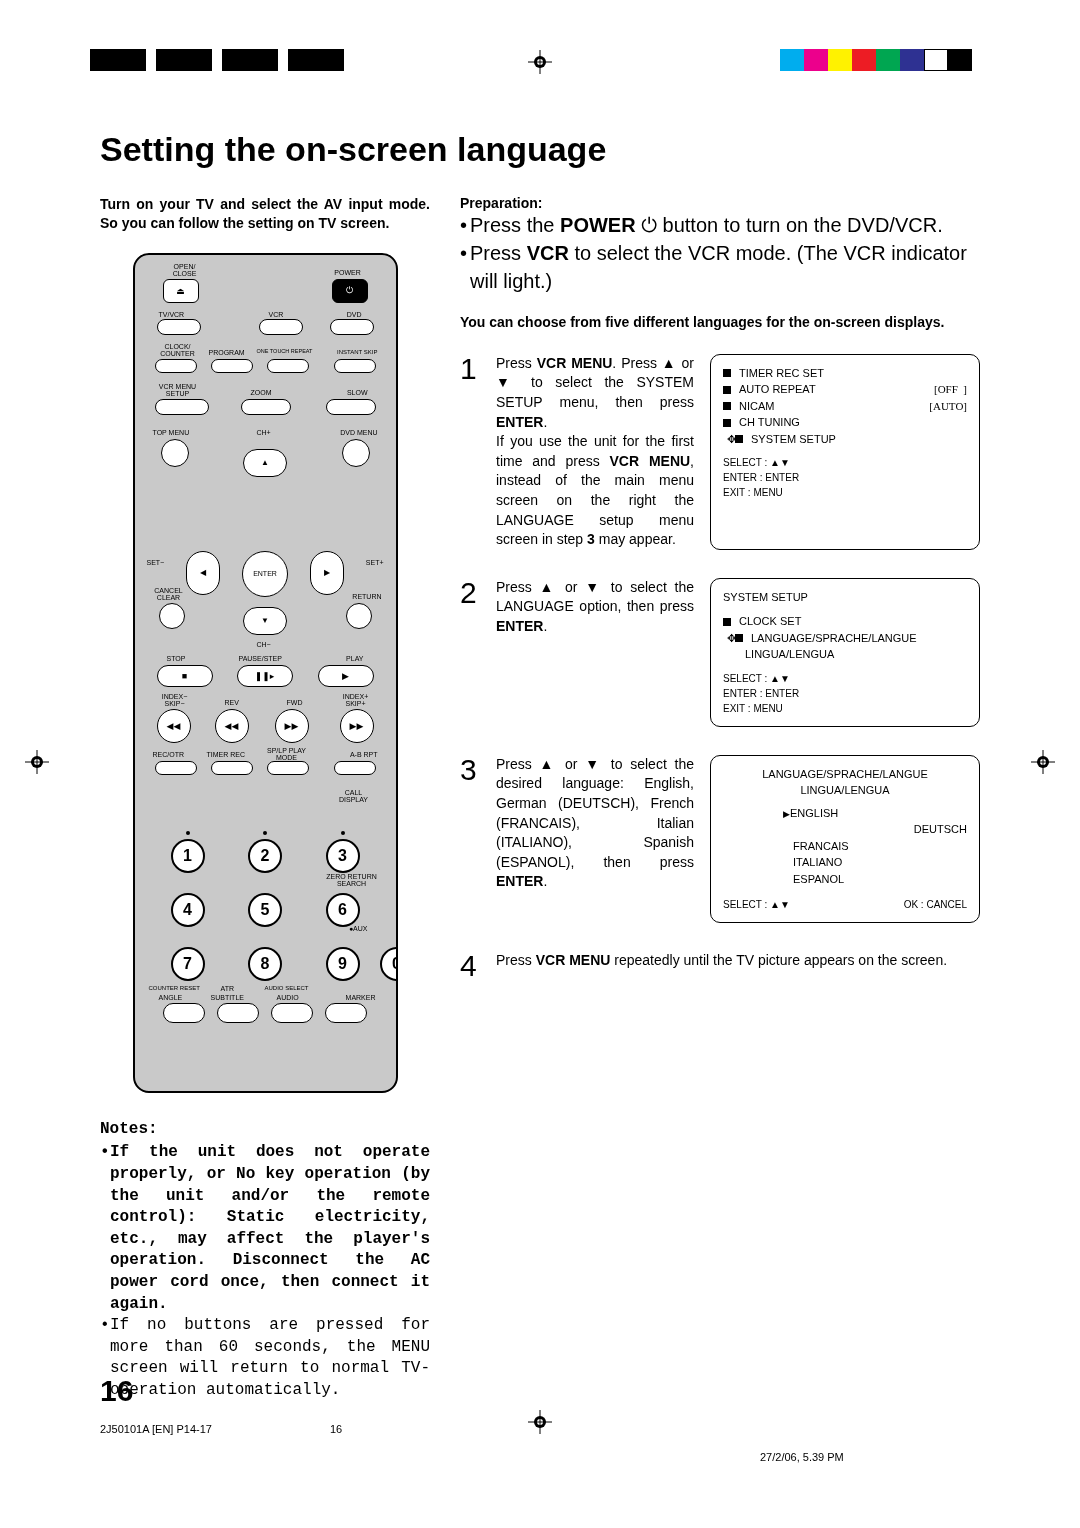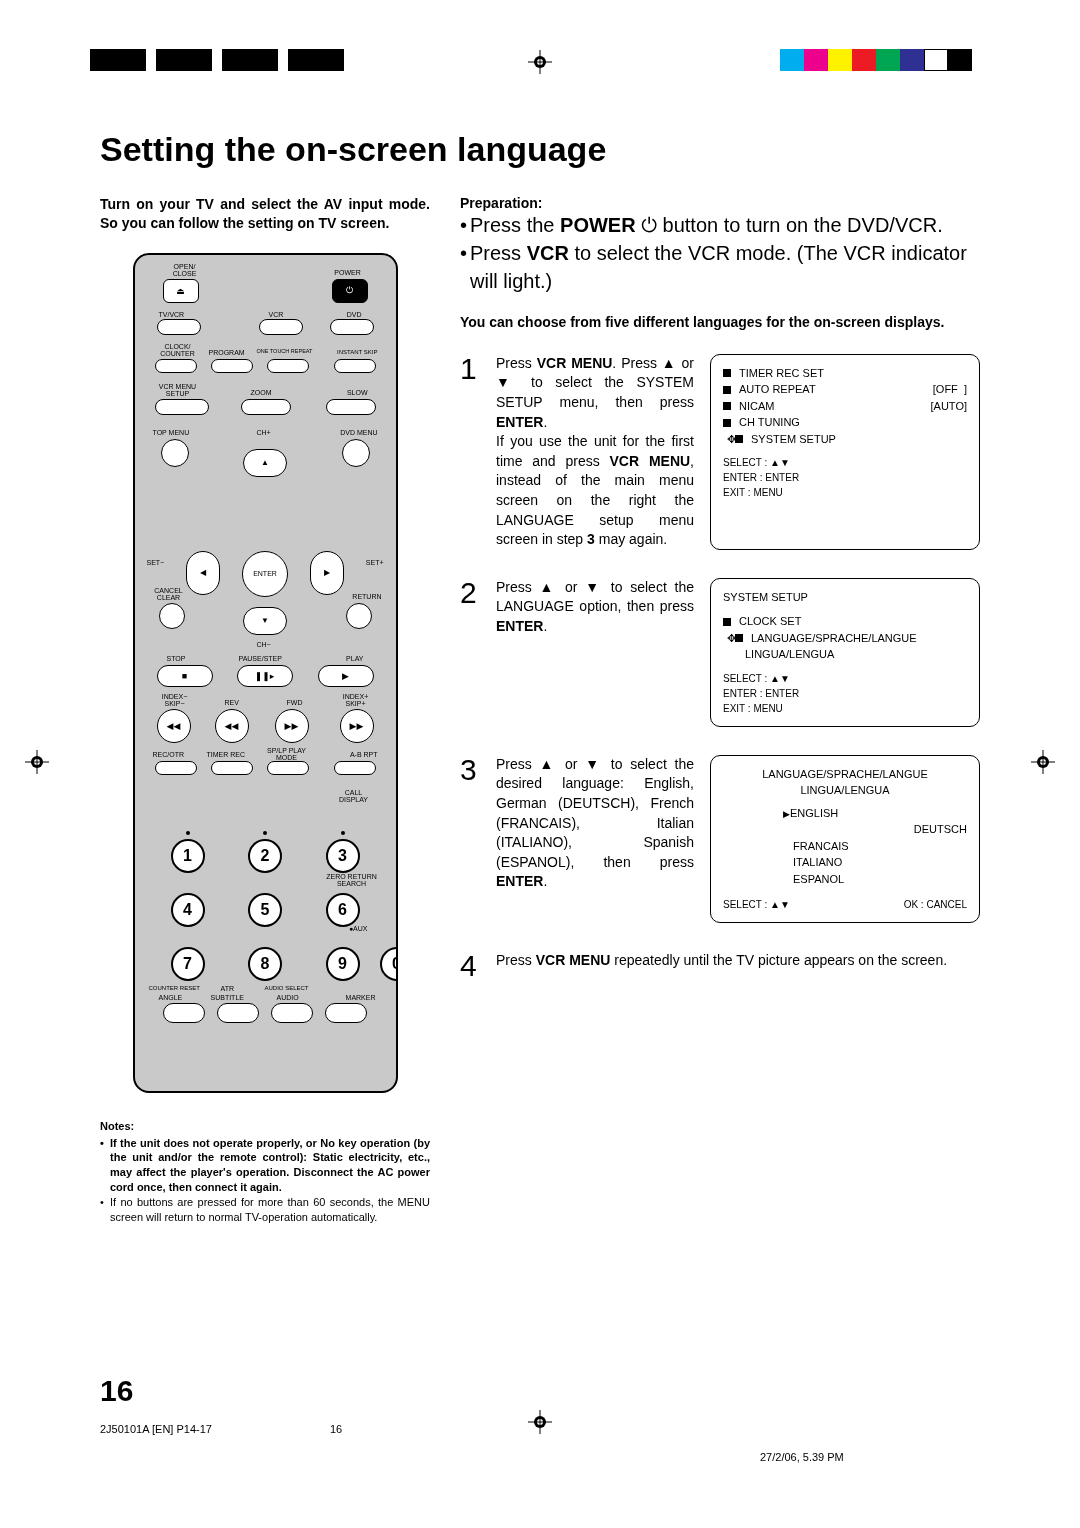--- a/index.html
+++ b/index.html
@@ -35,21 +35,21 @@
   .rlbl { position: absolute; font-size: 7px; text-align: center; line-height: 1; }
   .dpad { position: absolute; top: 250px; left: 50%; transform: translateX(-50%); width: 170px; height: 120px; }
   .dpad .enter { position: absolute; top: 40px; left: 62px; width: 46px; height: 46px; border-radius: 50%; background: #fff; border: 1px solid #000; display:flex; align-items:center; justify-content:center; font-size:7px; }
   .dpad .dbtn { position: absolute; width: 44px; height: 28px; background: #fff; border: 1px solid #000; border-radius: 14px; display:flex; align-items:center; justify-content:center; }
   .numpad { position: absolute; top: 570px; left: 30px; right: 30px; }
   .numpad .nrow { display: flex; justify-content: space-between; margin-bottom: 20px; }
   .numbtn { width: 34px; height: 34px; border-radius: 50%; background: #fff; border: 2px solid #000; display: flex; align-items: center; justify-content: center; font-size: 16px; font-weight: bold; }
   .bottomrow { position: absolute; top: 742px; left: 22px; right: 22px; display: flex; justify-content: space-between; }
   .ovalbtn { width: 42px; height: 20px; background: #fff; border: 1px solid #000; border-radius: 10px; }
   
-  .notes { font-size: 11px; line-height: 1.35; }
+  .notes { font-size: 16px; line-height: 1.35; font-family: Liberation Mono, monospace; }
   .notes-head { font-weight: bold; margin-bottom: 2px; }
   .notes ul { list-style: none; padding-left: 0; }
   .notes li { position: relative; padding-left: 10px; text-align: justify; margin-bottom: 0; }
   .notes li::before { content: "•"; position: absolute; left: 0; }
   .notes li.bold { font-weight: bold; }
   
   .prep-head { font-size: 14px; font-weight: bold; }
   .prep ul { list-style: none; font-size: 20px; line-height: 1.4; margin-bottom: 18px; }
   .prep li { position: relative; padding-left: 10px; }
   .prep li::before { content: "•"; position: absolute; left: 0; }
@@ -58,21 +58,21 @@
   
   .step { display: flex; gap: 10px; margin-bottom: 28px; }
   .step-num { font-size: 30px; font-weight: normal; line-height: 1; width: 26px; flex-shrink: 0; }
   .step-body { flex: 1; display: flex; gap: 16px; }
   .step-text { font-size: 14px; line-height: 1.4; flex: 1; text-align: justify; }
   .step-text b { font-weight: bold; }
   
   .osd { border: 1.5px solid #000; border-radius: 10px; padding: 10px 12px; font-size: 11px; line-height: 1.5; font-family: Arial; width: 270px; flex-shrink: 0; position: relative; }
   .osd .row { display: flex; align-items: center; gap: 4px; }
   .osd .sq { display: inline-block; width: 8px; height: 8px; background: #000; margin-right: 4px; flex-shrink: 0; }
-  .osd .brkt { font-family: Liberation Sans, sans-serif; }
+  .osd .brkt { font-family: Liberation Serif, serif; }
   .osd .cursor { position: absolute; left: 4px; }
   .osd .indent { padding-left: 22px; }
   .osd .topright { position: absolute; right: 12px; }
   .osd-foot { margin-top: 8px; font-size: 10px; }
   .osd-foot2 { display: flex; justify-content: space-between; font-size: 10px; margin-top: 10px; }
   
   .pagenum { position: absolute; bottom: 0; left: 0; font-size: 30px; font-weight: bold; }
   
   .footer { position: absolute; bottom: 65px; left: 100px; right: 100px; display: flex; font-size: 11px; }
   .footer > div:nth-child(1){ width: 230px; }
@@ -294,21 +294,21 @@
         </ul>
       </div>
 
       <div class="choose">You can choose from five different languages for the on-screen displays.</div>
 
       <div class="step">
         <div class="step-num">1</div>
         <div class="step-body">
           <div class="step-text">
             <span>Press </span><b>VCR MENU</b><span>. Press ▲ or ▼ to select the SYSTEM SETUP menu, then press </span><b>ENTER</b><span>.</span><br>
-            <span>If you use the unit for the first time and press </span><b>VCR MENU</b><span>, instead of the main menu screen on the right the LANGUAGE setup menu screen in step </span><b>3</b><span> may again.</span>
+            <span>If you use the unit for the first time and press </span><b>VCR MENU</b><span>, instead of the main menu screen on the right the LANGUAGE setup menu screen in step </span><b>3</b><span> may appear.</span>
           </div>
           <div class="osd">
             <div class="row">
                 <span class="sq"></span>
                 <span>TIMER  REC  SET</span>
               </div>
             <div class="row">
                 <span class="sq"></span>
                 <span>AUTO  REPEAT</span>
                 <span class="topright brkt">[<span>OFF</span>&nbsp;&nbsp;]</span>

